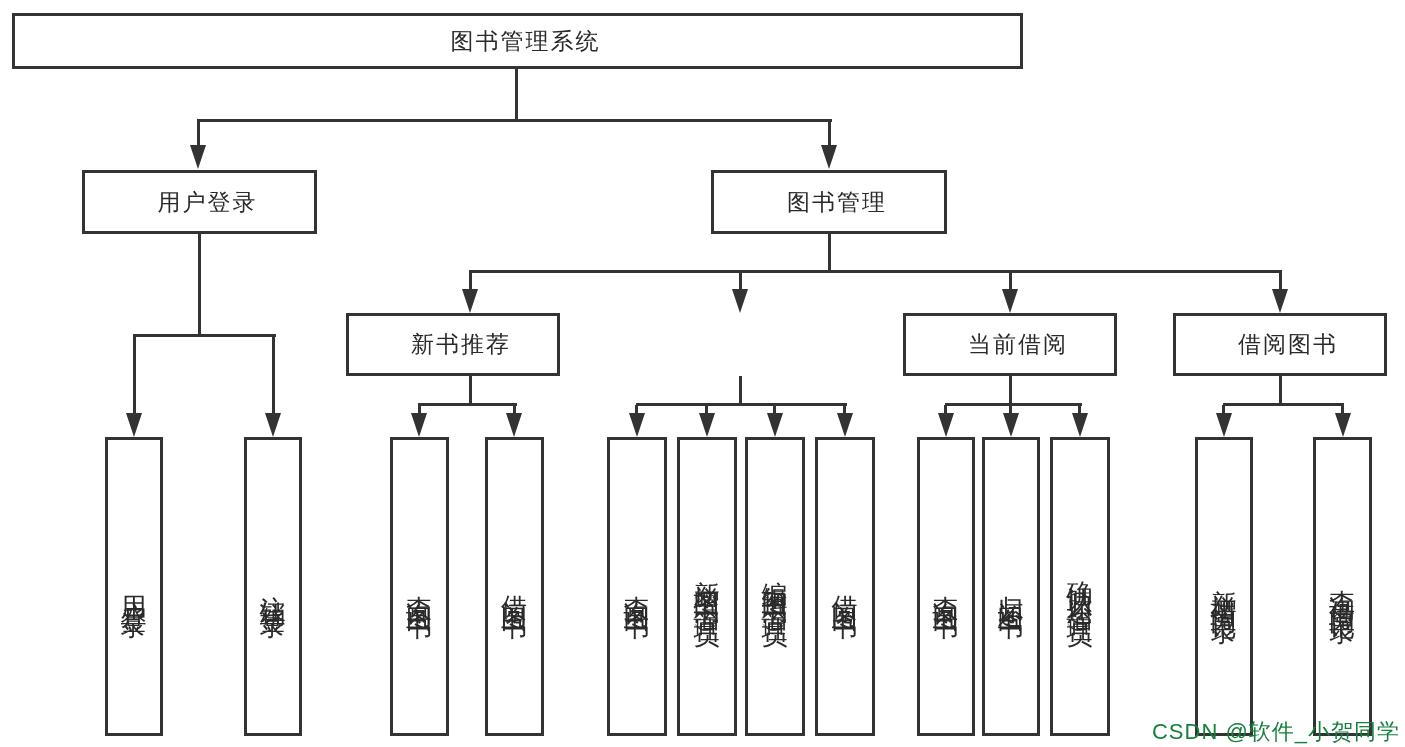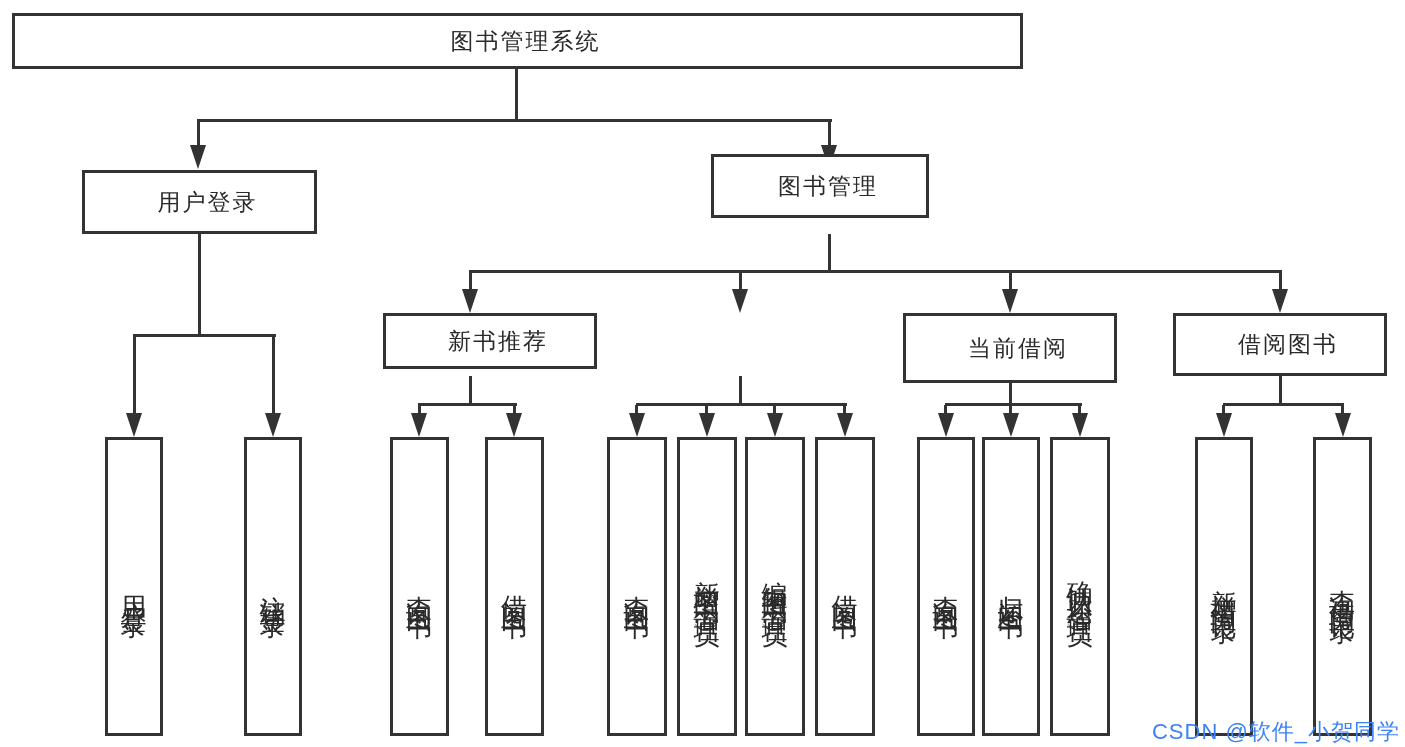--- a/index.html
+++ b/index.html
@@ -26,21 +26,21 @@
   .hl { position:absolute; height:3px; background:#333333; }
   .vl { position:absolute; width:3px;  background:#333333; }
   
   .arr {
     position:absolute; width:0; height:0;
     border-left:8px solid transparent; border-right:8px solid transparent;
     border-top:24px solid #333333;
   }
   .watermark {
     position:absolute; top:717px; right:5px;
-    font-size:22px; letter-spacing:1px; color:#3b82f6; white-space:nowrap;
+    font-size:22px; letter-spacing:1px; color:#15803d; white-space:nowrap;
   }
 </style>
 </head>
 <body>
 
 <div class="canvas">
 
   <div class="vl" style="left:515px; top:68px;  height:54px;"></div>
   <div class="hl" style="left:197px; top:119px; width:635px;"></div>
   <div class="vl" style="left:197px; top:121px; height:26px;"></div>
@@ -100,28 +100,28 @@
   <div class="vl" style="left:1341px; top:405px; height:9px;"></div>
   <div class="arr" style="left:1335px;top:413px;"></div>
 
   <div class="hbox" style="left:12px; top:13px; width:1011px; height:56px;">
     <span class="lbl">图书管理系统</span>
   </div>
 
   <div class="hbox" style="left:82px; top:170px; width:235px; height:64px;">
     <span class="lbl">用户登录</span>
   </div>
-  <div class="hbox" style="left:711px; top:154px; width:218px; height:64px;">
+  <div class="hbox" style="left:711px; top:170px; width:236px; height:64px;">
     <span class="lbl">图书管理</span>
   </div>
 
-  <div class="hbox" style="left:383px; top:313px; width:214px; height:56px;">
+  <div class="hbox" style="left:346px; top:313px; width:214px; height:63px;">
     <span class="lbl">新书推荐</span>
   </div>
-  <div class="hbox" style="left:903px; top:313px; width:214px; height:70px;">
+  <div class="hbox" style="left:903px; top:313px; width:214px; height:63px;">
     <span class="lbl">当前借阅</span>
   </div>
   <div class="hbox" style="left:1173px; top:313px; width:214px; height:63px;">
     <span class="lbl">借阅图书</span>
   </div>
 
   <div class="vbox" style="left:105px; top:437px; width:58px; height:299px;">
     <span class="lbl">用户登录</span>
   </div>
   <div class="vbox" style="left:244px; top:437px; width:58px; height:299px;">

